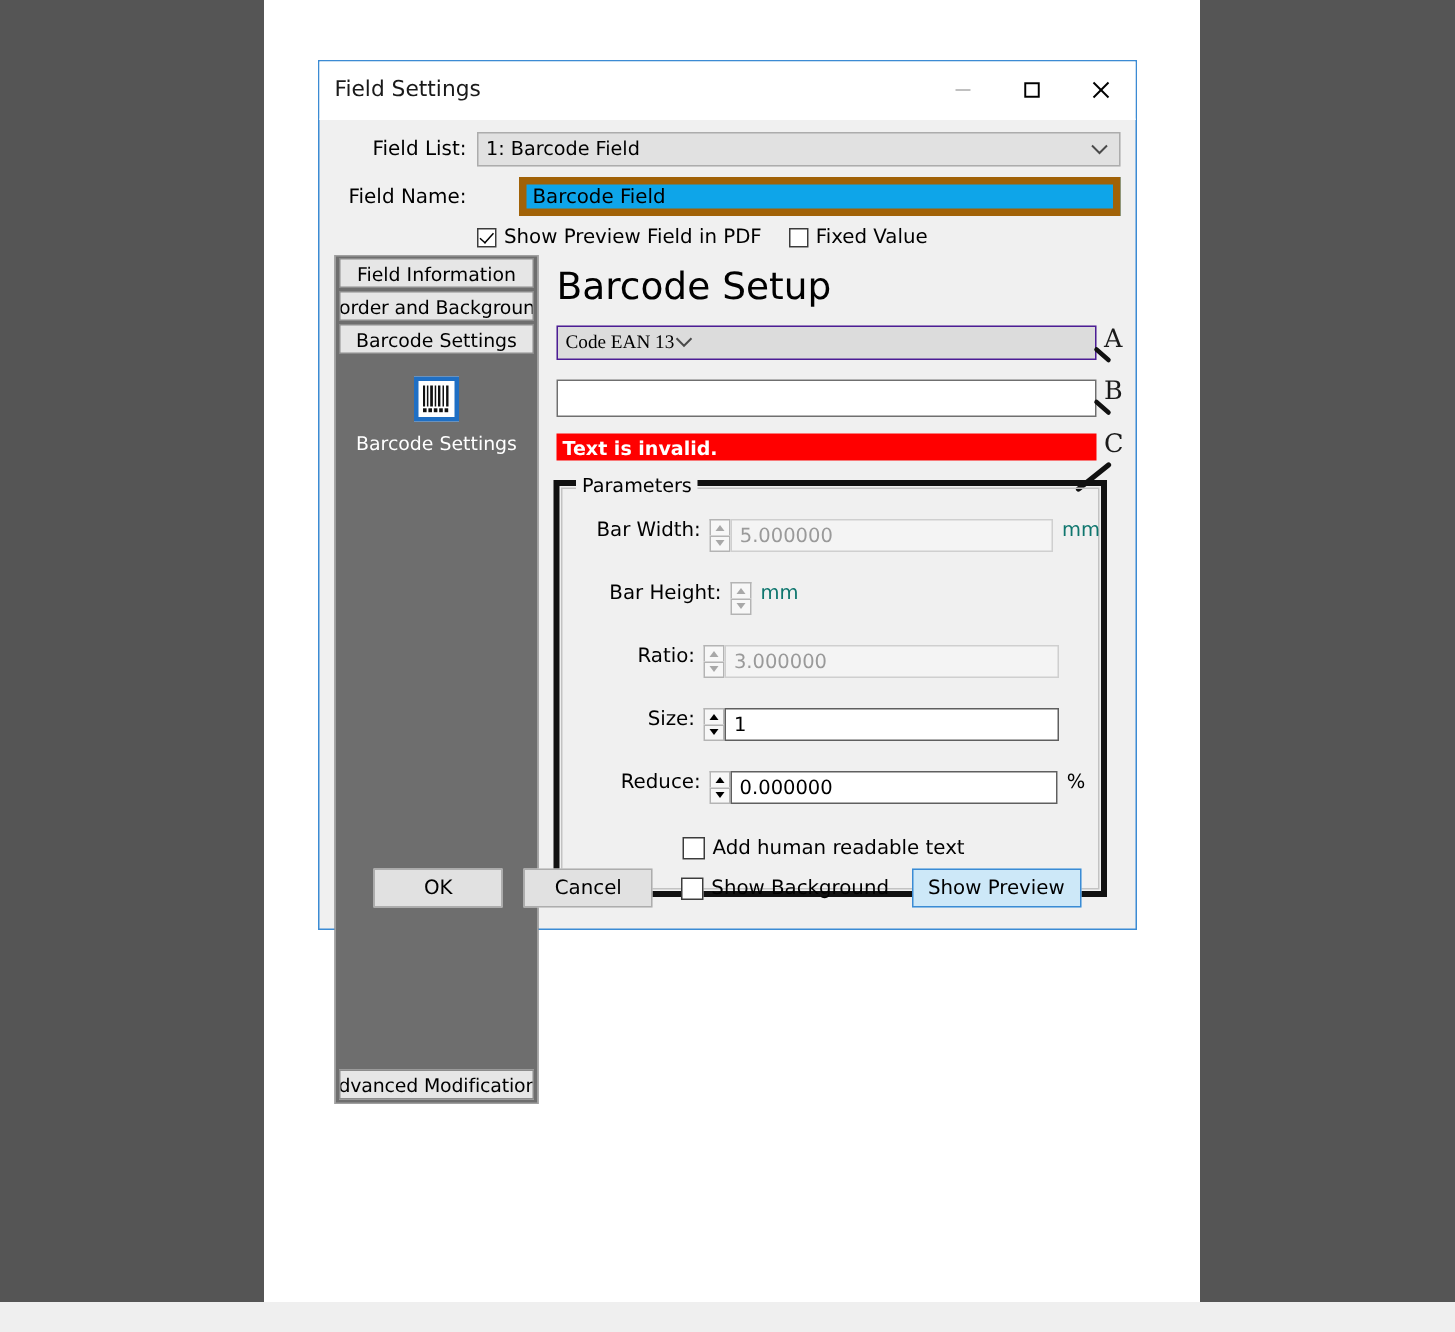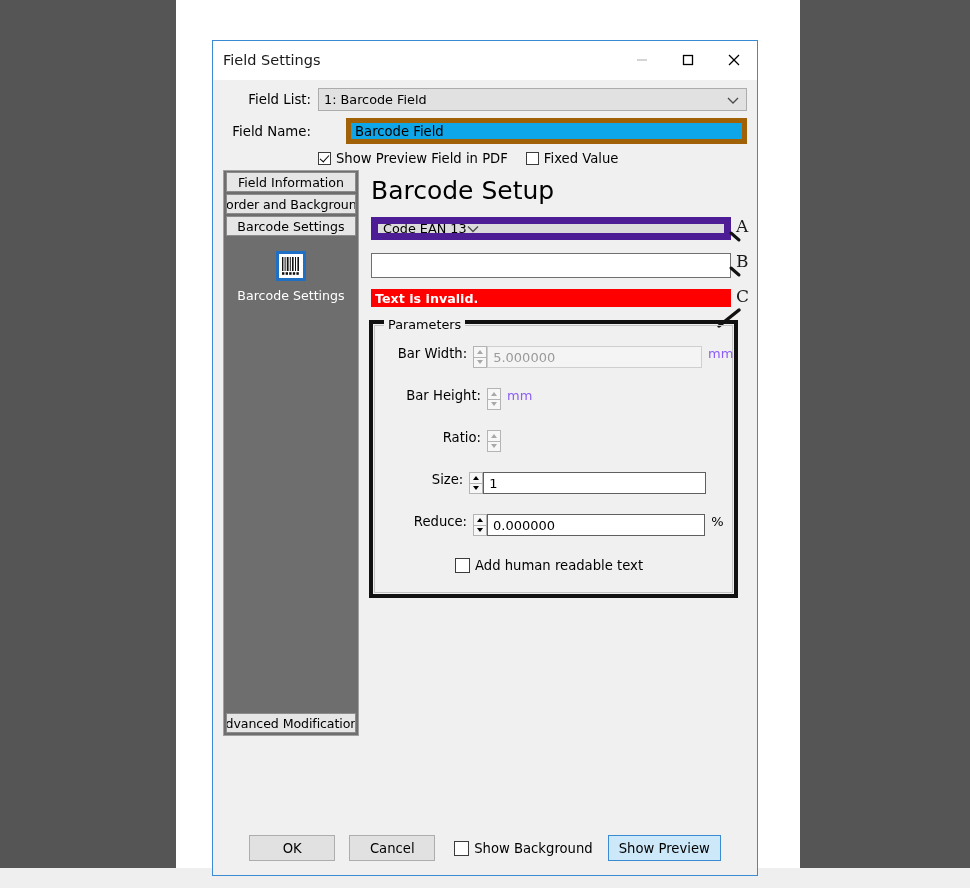--- a/index.html
+++ b/index.html
@@ -32,21 +32,21 @@
     position: absolute;
     left: 0; top: 868px;
     width: 970px; height: 20px;
     background: #efefef;
   }
 
   
   #field-settings-dialog {
     position: absolute;
     left: 212px; top: 40px;
-    width: 546px; height: 836px;
+    width: 546px; height: 580px;
     border: 1px solid #3b8bd4;
     background: #f0f0f0;
     box-sizing: border-box;
   }
   .titlebar {
     height: 39px;
     background: #ffffff;
     display: flex;
     align-items: center;
     box-sizing: border-box;
@@ -214,29 +214,30 @@
   }
   .pane-title {
     font-size: 25px;
     color: #000;
     margin: 6px 0 12px 4px;
     font-weight: normal;
   }
   .type-combo {
     height: 23px;
     background: #dcdcdc;
-    border: 7px solid #4c1d95;
+    border: 1px solid #4c1d95;
     box-sizing: border-box;
     font-size: 12.8px;
     color: #000;
     display: flex;
     align-items: center;
     padding-left: 5px;
     margin: 0 16px 0 4px;
     position: relative;
+    font-family: Liberation Serif, serif;
   }
   .value-input {
     height: 25px;
     background: #ffffff;
     border: 1px solid #6f6f6f;
     box-sizing: border-box;
     margin: 13px 16px 0 4px;
     font-size: 13px;
     color: #000;
     display: flex;
@@ -349,21 +350,21 @@
     align-items: center;
     padding-left: 5px;
   }
   .param-input.enabled {
     border: 1px solid #5f5f5f;
     background: #ffffff;
     color: #000;
   }
   .unit {
     font-size: 13px;
-    color: #8b5cf6;
+    color: #0f766e;
     margin-left: 6px;
     width: 24px;
     white-space: nowrap;
   }
   .unit.dark { color: #000; }
   .param-check-row {
     display: flex;
     align-items: center;
     margin-top: 22px;
     margin-left: 80px;
@@ -552,20 +553,21 @@
         <div class="param-row">
           <div class="param-label">Ratio:</div>
           <div class="spin disabled">
             <div class="spin-btn top">
                 <span class="arrow-up"></span>
               </div>
             <div class="spin-btn">
                 <span class="arrow-down"></span>
               </div>
           </div>
+          <div class="param-input" style="width:266px">3.000000</div>
           <div class="unit"></div>
         </div>
 
         <div class="param-row">
           <div class="param-label">Size:</div>
           <div class="spin">
             <div class="spin-btn top">
                 <span class="arrow-up"></span>
               </div>
             <div class="spin-btn">

